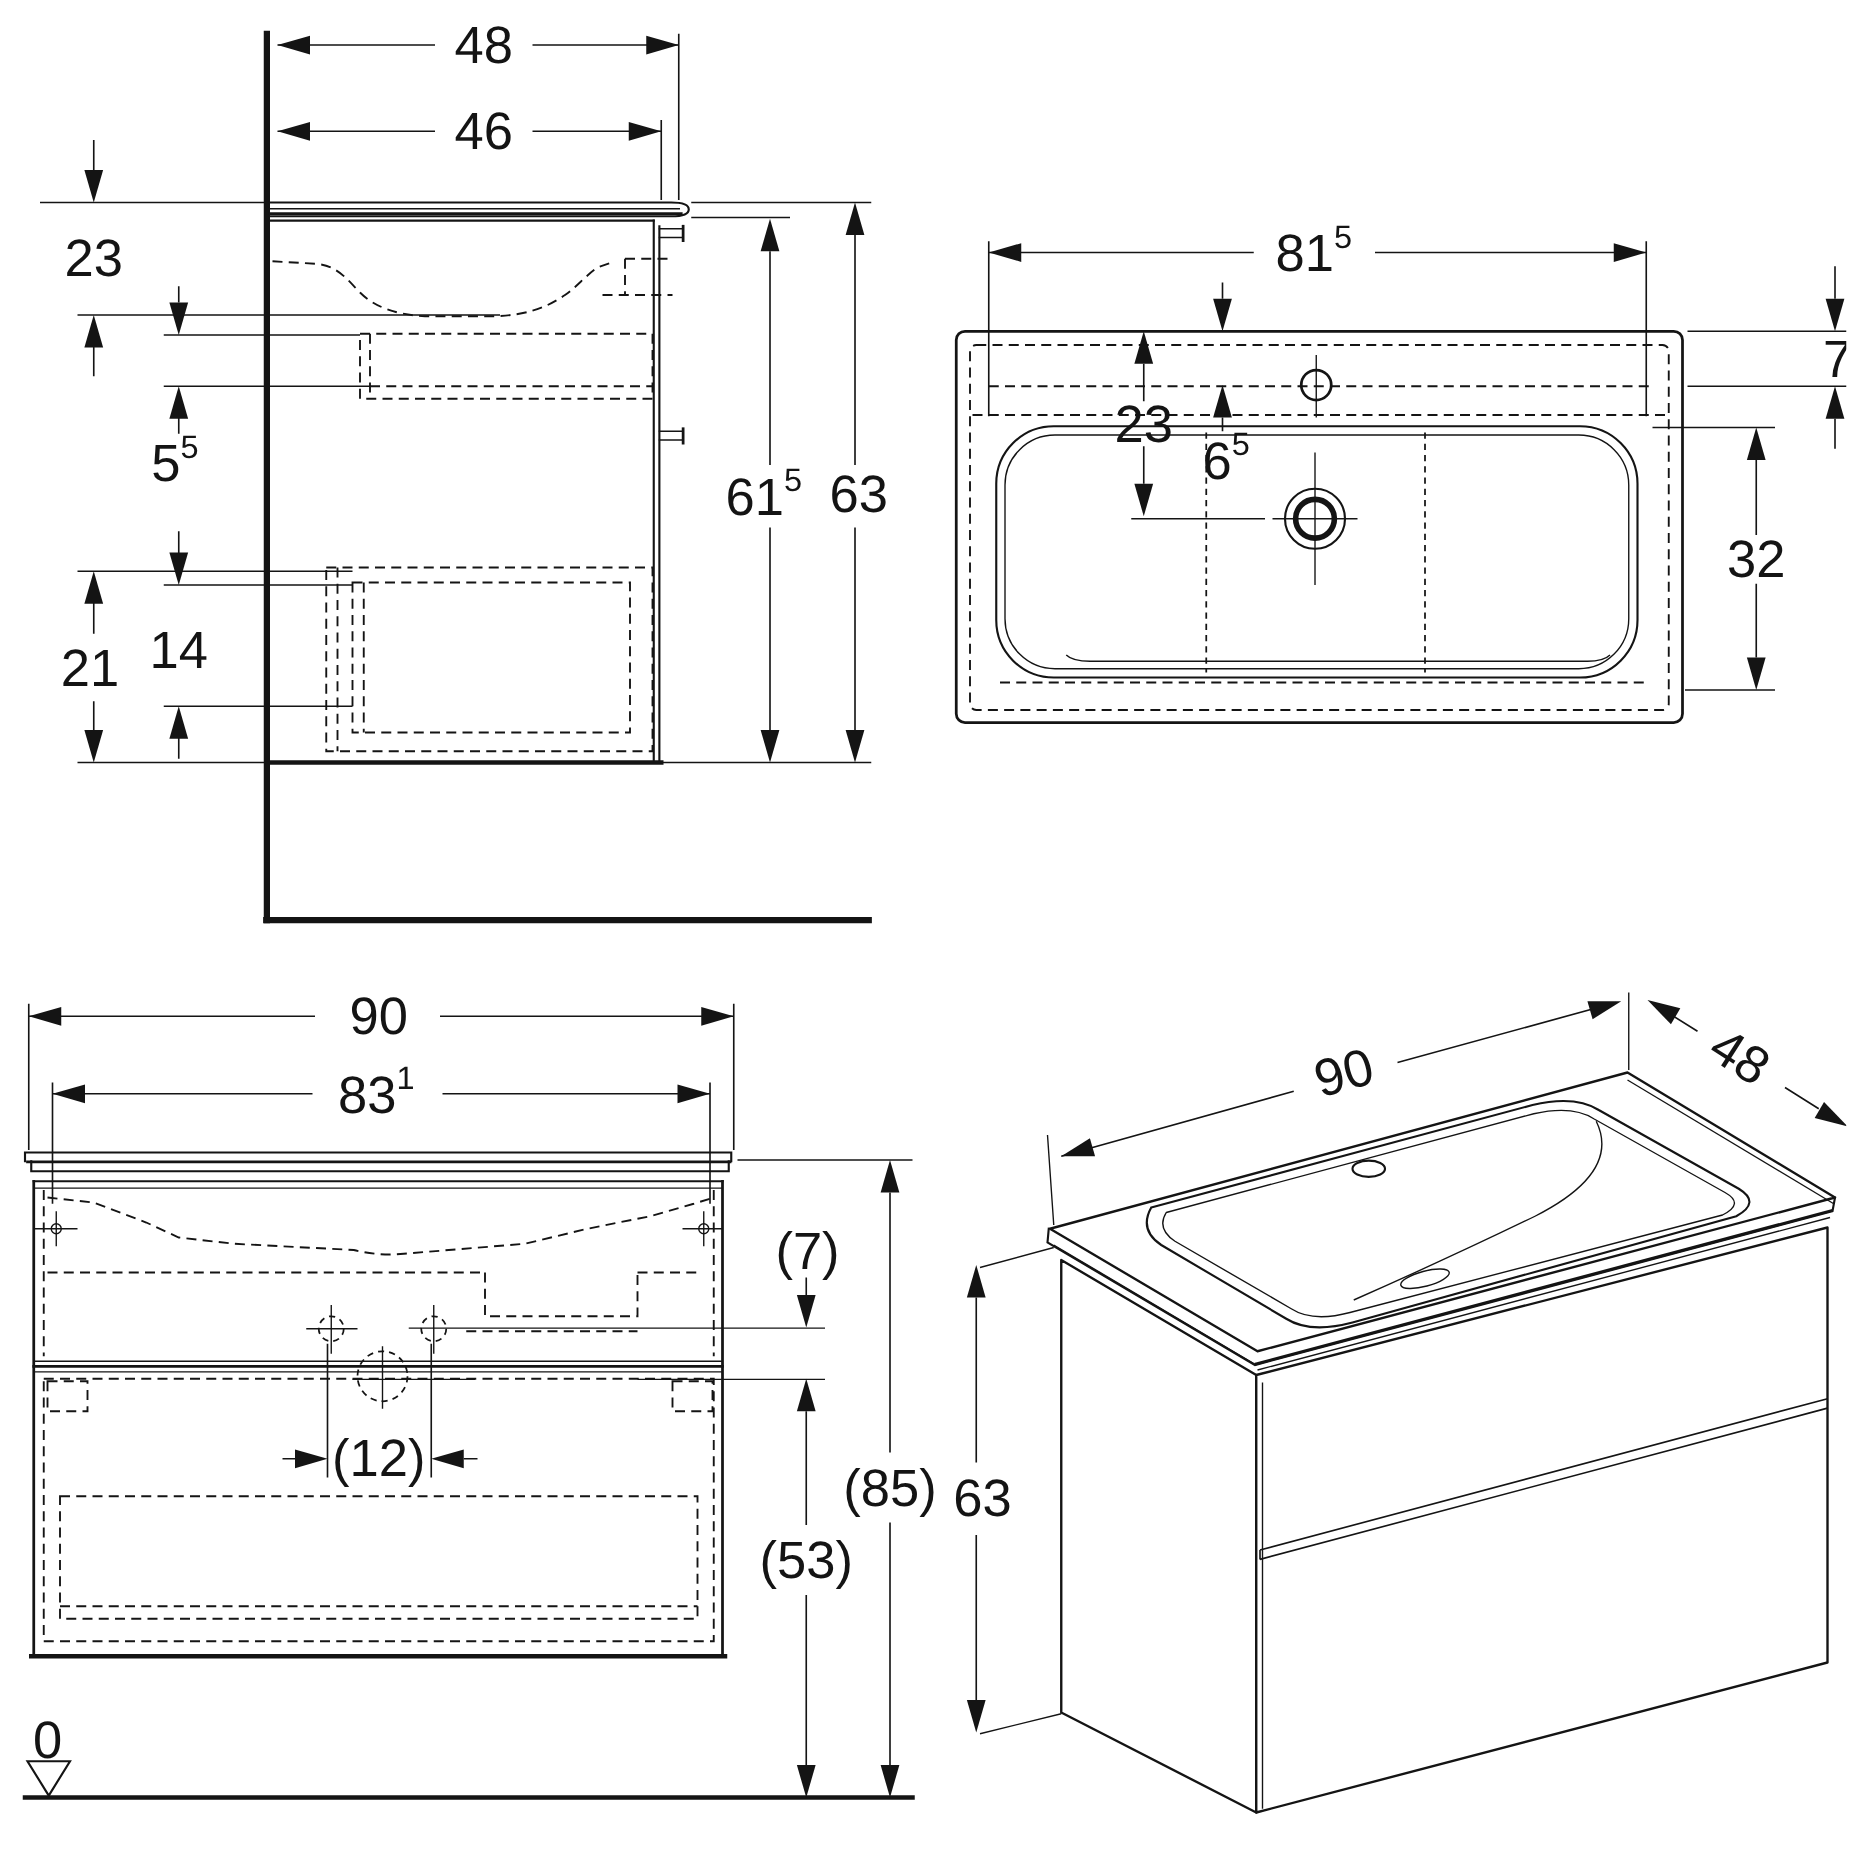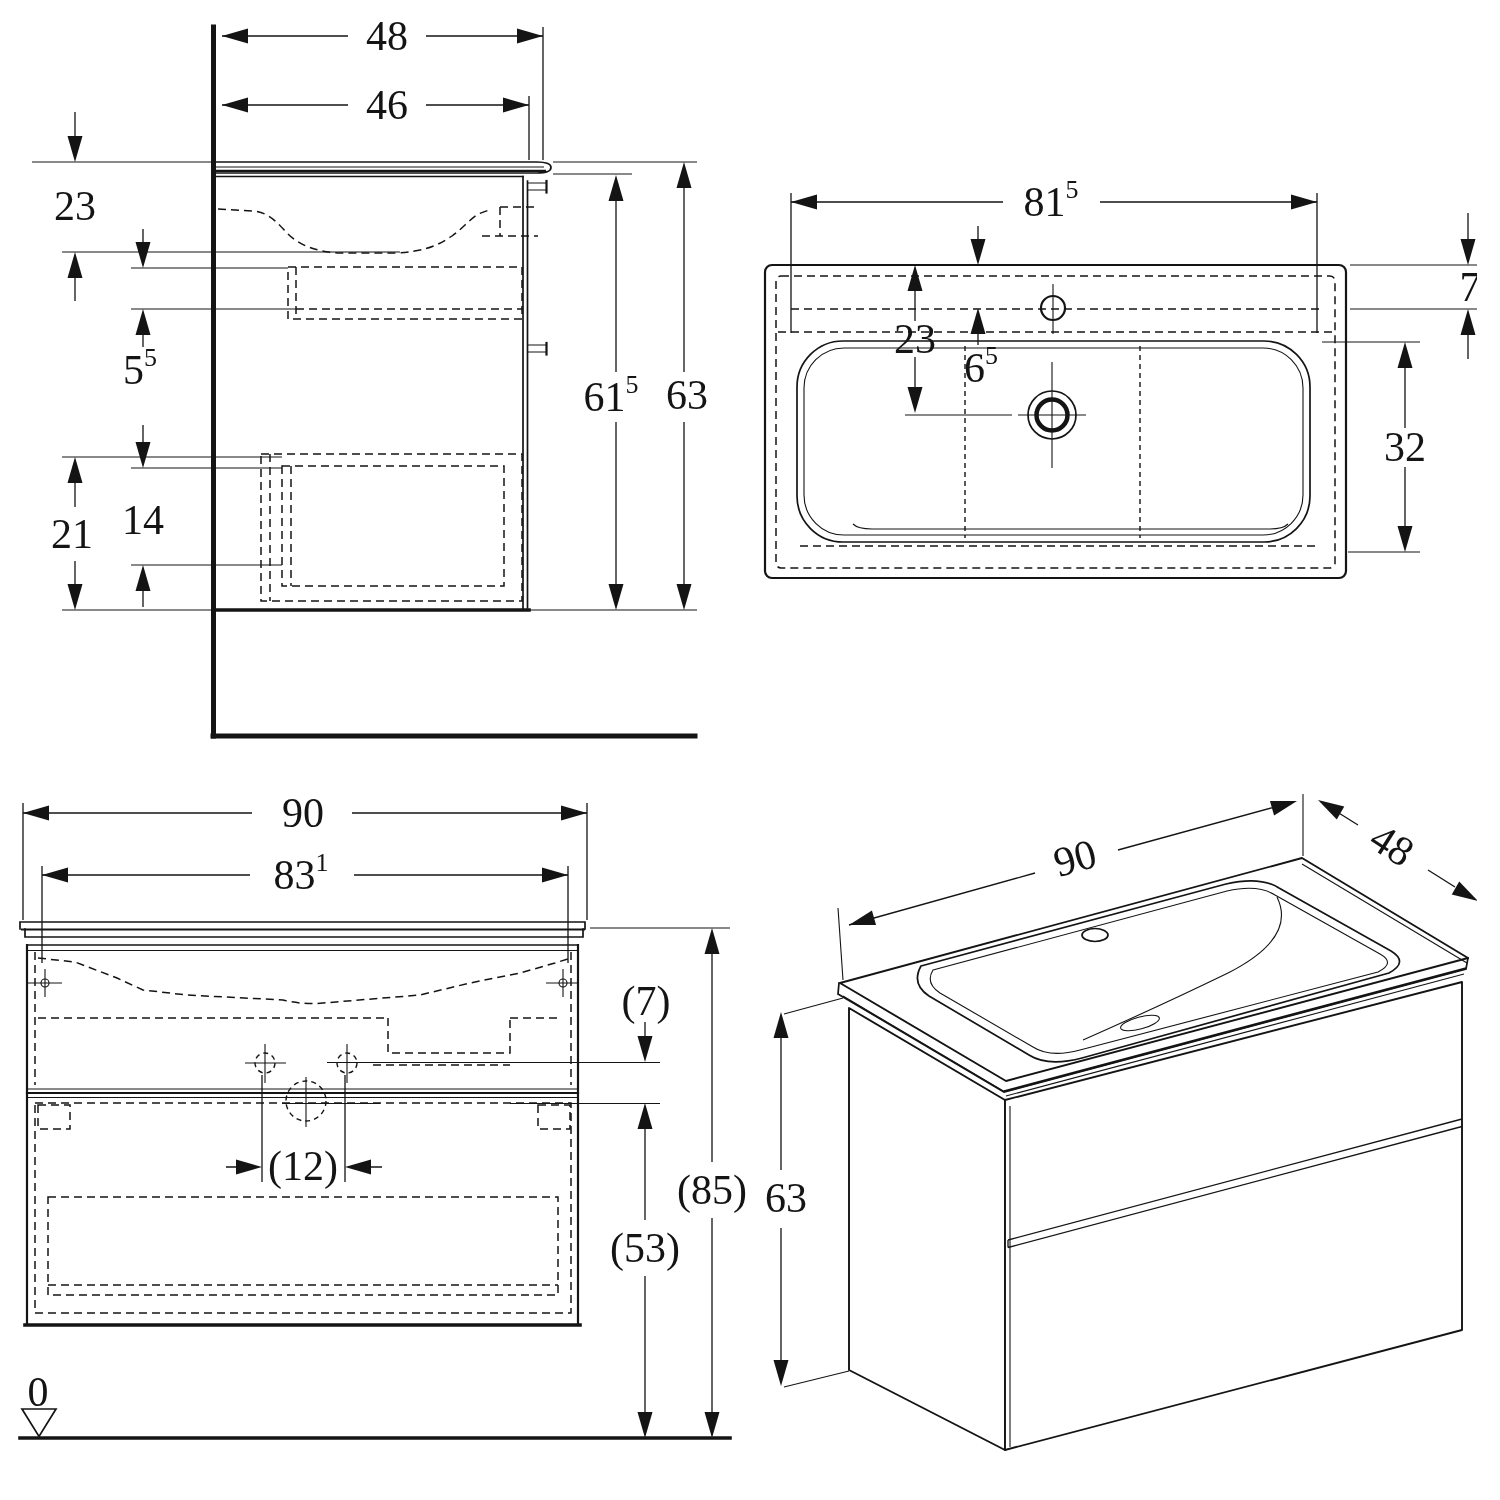--- a/index.html
+++ b/index.html
@@ -1,17 +1,17 @@
 <!DOCTYPE html>
 <html><head>
 <meta charset="utf-8">
 <style>
   html,body{margin:0;padding:0;background:#fff;}
   .stage{position:relative;width:1477px;height:1500px;background:#fff;overflow:hidden;
-         font-family:Liberation Serif, serif;}
+         font-family:Liberation Sans, sans-serif;}
   svg{position:absolute;left:0;top:0;}
   .ln   {stroke:#141414;stroke-width:1.7;fill:none;stroke-linecap:square;}
   .ln2  {stroke:#141414;stroke-width:2.2;fill:none;stroke-linecap:square;}
   .thick{stroke:#141414;stroke-width:3.6;fill:none;stroke-linecap:square;}
   .wall {stroke:#141414;stroke-width:5;fill:none;stroke-linecap:square;}
   .thin {stroke:#141414;stroke-width:1.1;fill:none;stroke-linecap:butt;}
   .dim  {stroke:#141414;stroke-width:1.3;fill:none;stroke-linecap:butt;}
   .dash {stroke:#141414;stroke-width:1.5;fill:none;stroke-dasharray:8 5;stroke-linecap:butt;}
   .dashf{stroke:#141414;stroke-width:1.4;fill:none;stroke-dasharray:5 4;stroke-linecap:butt;}
   .face {stroke:#141414;stroke-width:1.9;fill:#fff;stroke-linejoin:round;}

